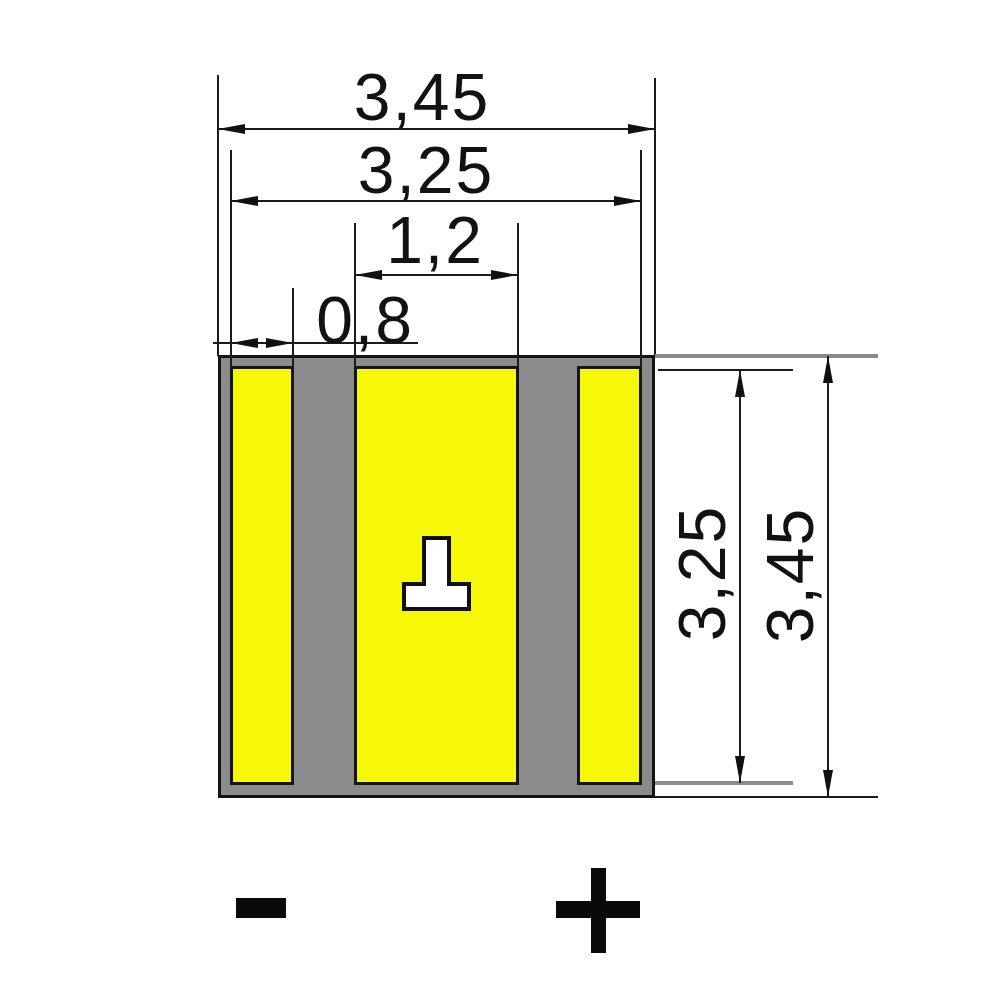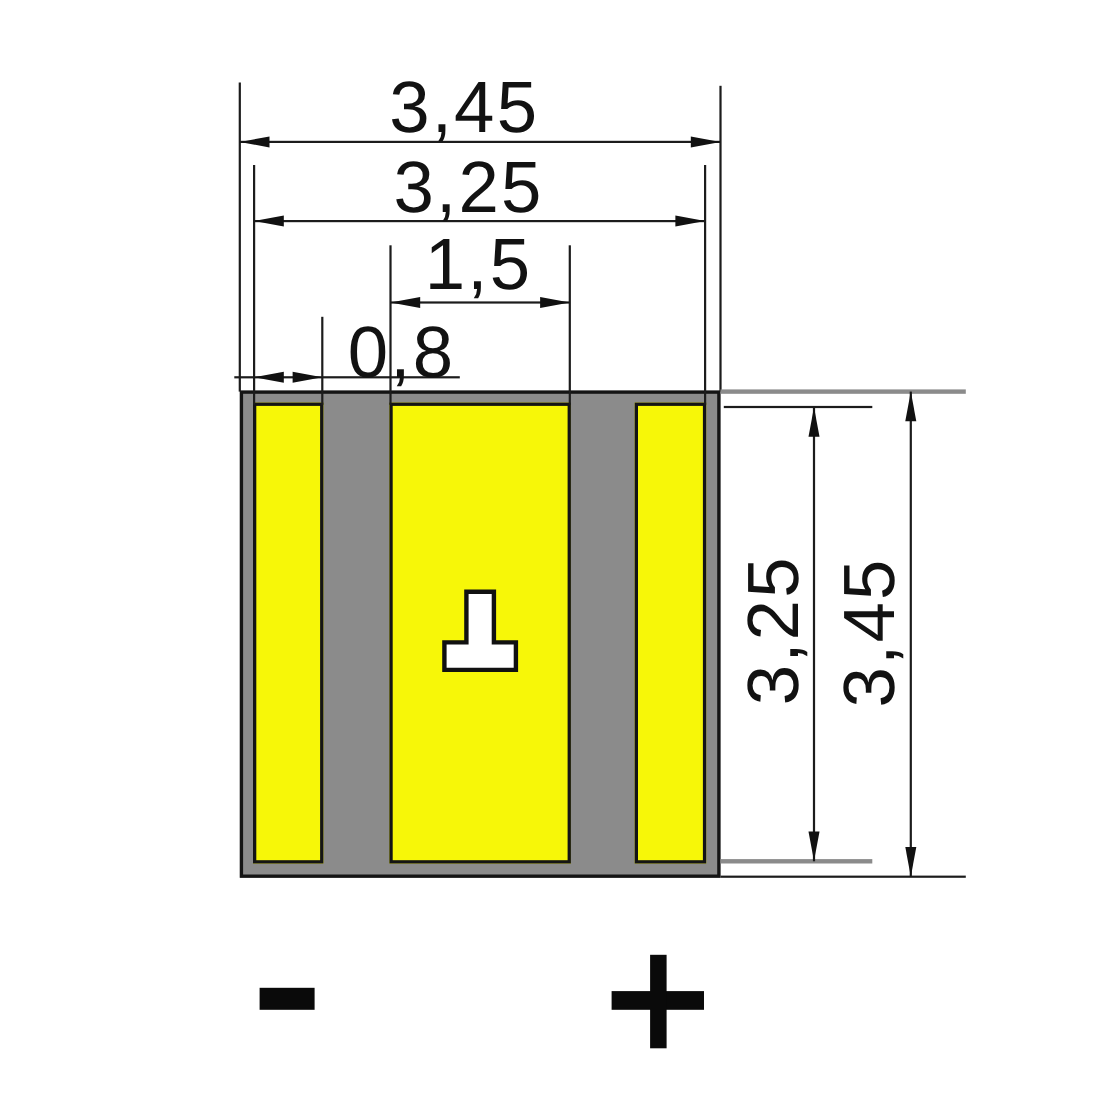--- a/index.html
+++ b/index.html
@@ -68,21 +68,21 @@
     <div class="arr right" style="left:586px;top:196px;"></div>
     <div class="dim-label" style="left:398px;top:137px;">3,25</div>
   </div>
 
   <div class="grp">
     <div class="vline" style="left:326px;top:223px;height:145px;"></div>
     <div class="vline" style="left:489px;top:223px;height:145px;"></div>
     <div class="hline" style="left:327px;top:274px;width:163px;"></div>
     <div class="arr left" style="left:327px;top:270px;"></div>
     <div class="arr right" style="left:463px;top:270px;"></div>
-    <div class="dim-label" style="left:407px;top:207px;">1,5</div>
+    <div class="dim-label" style="left:407px;top:207px;">1,2</div>
   </div>
 
   <div class="grp">
     <div class="vline" style="left:264px;top:288px;height:80px;"></div>
     <div class="hline" style="left:185px;top:342px;width:205px;"></div>
     <div class="arr left" style="left:203px;top:338px;"></div>
     <div class="arr right" style="left:238px;top:338px;"></div>
     <div class="dim-label" style="left:337px;top:287px;">0,8</div>
   </div>
 

